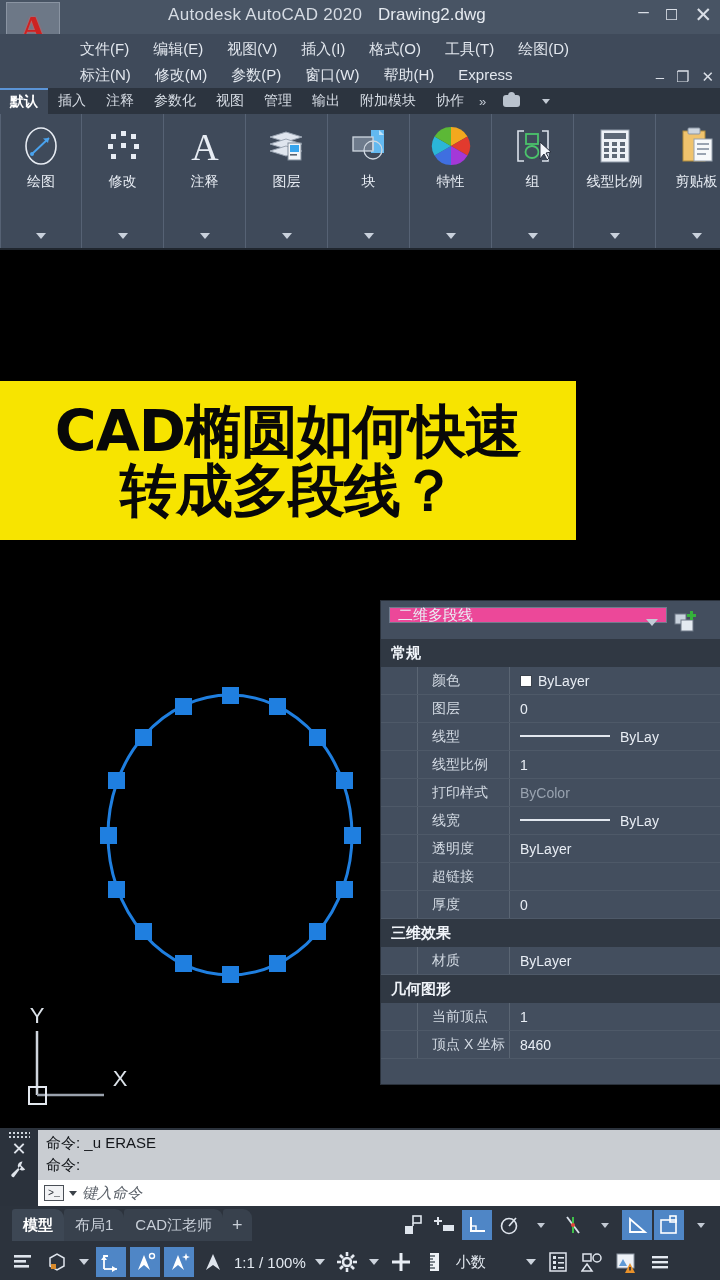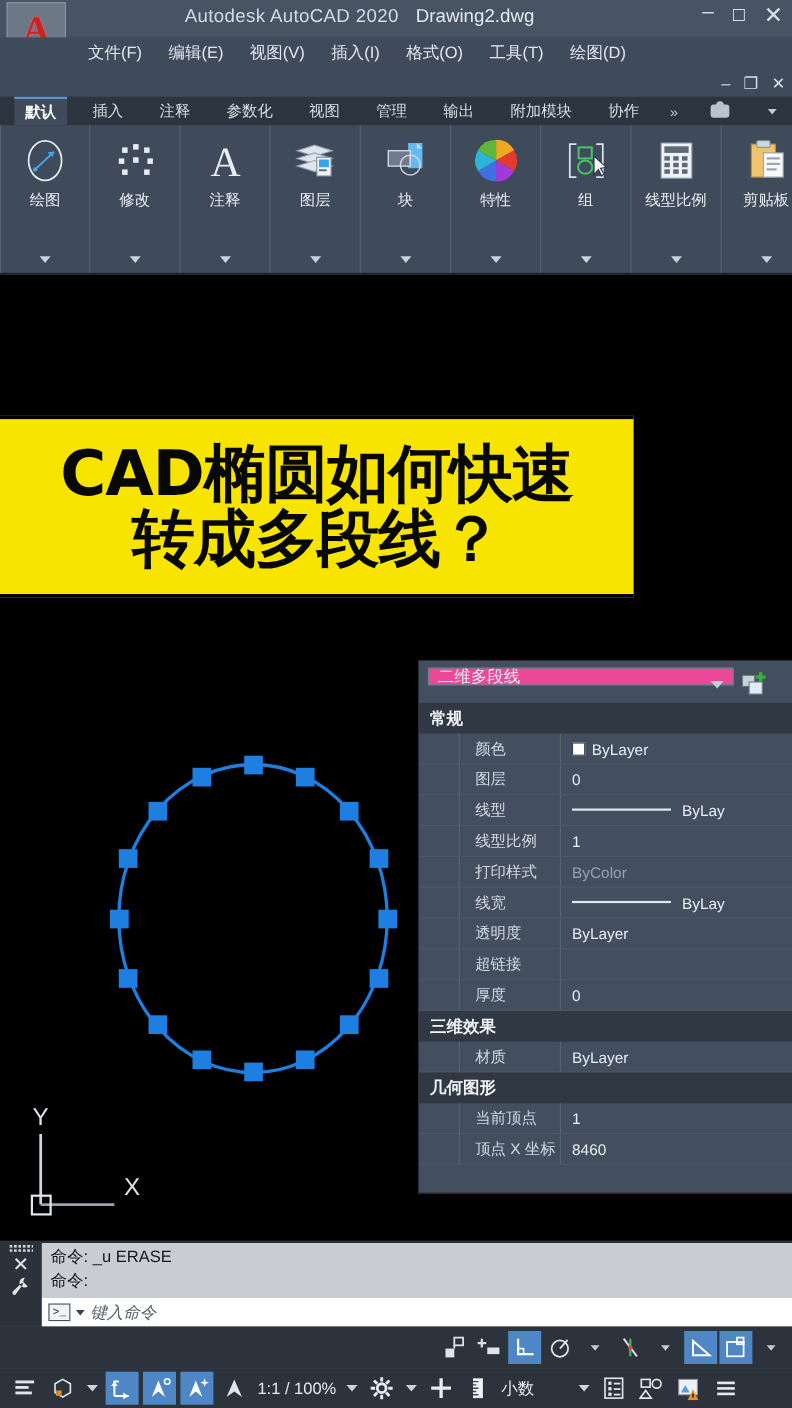--- a/index.html
+++ b/index.html
@@ -81,21 +81,21 @@
 
   
   .ribbon-tabs {
     position: absolute; left: 0; top: 88px; width: 720px; height: 26px;
     background: #2c343f;
     display: flex; align-items: stretch;
   }
   .rtab {
     display: flex; align-items: center; justify-content: center;
     padding: 0 10px;
-    font-size: 14px; color: #d7dde5; white-space: nowrap; margin-left: 13px;
+    font-size: 14px; color: #d7dde5; white-space: nowrap;
   }
   .rtab.active {
     background: #3f4a5a; color: #ffffff; font-weight: bold;
     border-top: 2px solid #5b94d6;
   }
   .rtab-mini { color: #c3cad4; font-size: 13px; padding: 0 5px; }
   .cloud-ico {
     width: 17px; height: 12px; background: #b9c2cd;
     border-radius: 3px; position: relative; margin: 0 2px;
   }
@@ -333,20 +333,28 @@
 
   <div class="menubar">
     <div class="menurow r1">
       <div class="menu-item">文件(F)</div>
       <div class="menu-item">编辑(E)</div>
       <div class="menu-item">视图(V)</div>
       <div class="menu-item">插入(I)</div>
       <div class="menu-item">格式(O)</div>
       <div class="menu-item">工具(T)</div>
       <div class="menu-item">绘图(D)</div>
+    </div>
+    <div class="menurow r2">
+      <div class="menu-item">标注(N)</div>
+      <div class="menu-item">修改(M)</div>
+      <div class="menu-item">参数(P)</div>
+      <div class="menu-item">窗口(W)</div>
+      <div class="menu-item">帮助(H)</div>
+      <div class="menu-item">Express</div>
     </div>
     <div class="doc-ctrls">
       <div class="wc">–</div>
       <div class="wc">❐</div>
       <div class="wc">✕</div>
     </div>
   </div>
 
   <div class="ribbon-tabs">
     <div class="rtab active">默认</div>
@@ -654,20 +662,26 @@
       <div class="cmd-line">命令:</div>
     </div>
     <div class="cmd-input">
       <div class="prompt-box">&gt;_</div>
       <i class="tiny-caret" style="border-top-color:#3b4148;"></i>
       <span class="cmd-ph">键入命令</span>
     </div>
   </div>
 
   <div class="tabbar">
+    <div class="layout-tabs">
+      <div class="ltab active">模型</div>
+      <div class="ltab plain">布局1</div>
+      <div class="ltab plain">CAD江老师</div>
+      <div class="ltab plus">+</div>
+    </div>
     <div class="tb-right">
       <div class="tbi">
         <svg width="22" height="22" viewBox="0 0 22 22">
           <rect x="11" y="2" width="8" height="7" fill="none" stroke="#dfe5ed" stroke-width="1.6"></rect>
           <rect x="3" y="12" width="8" height="8" fill="#dfe5ed"></rect>
           <line x1="11" y1="9" x2="11" y2="12" stroke="#dfe5ed" stroke-width="1.6"></line>
         </svg>
       </div>
       <div class="tbi">
         <svg width="22" height="22" viewBox="0 0 22 22">

